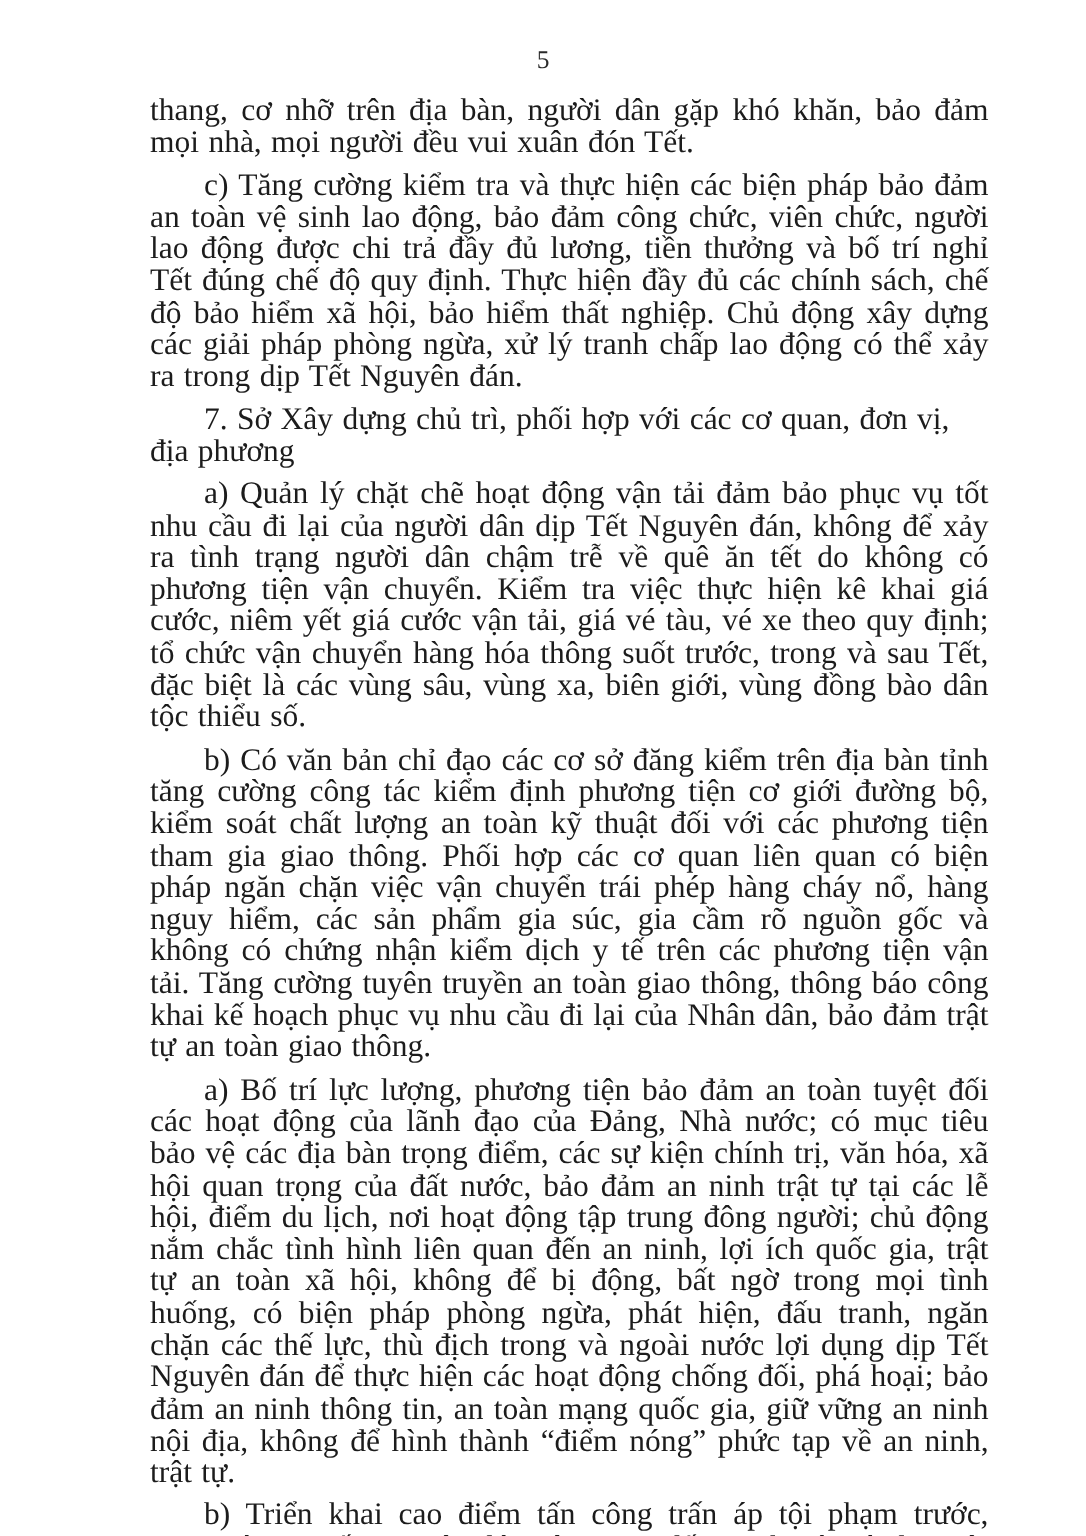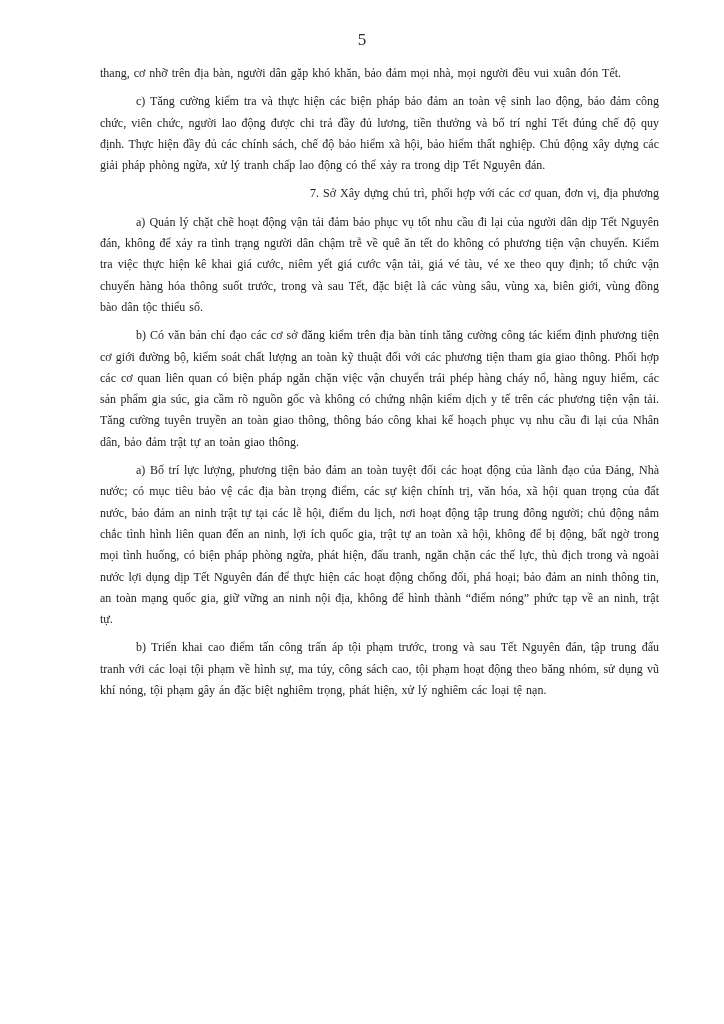--- a/index.html
+++ b/index.html
@@ -27,31 +27,31 @@
     color: #2a2a2a;
   }
   .content {
     position: absolute;
     top: 63px;
     left: 100px;
     width: 559px;
   }
   .para {
     margin: 0 0 7px 0;
-    font-size: 12px;
+    font-size: 21px;
     line-height: 21.3px;
     text-align: justify;
     text-indent: 36px;
     word-spacing: 1px;
   }
   .para.no-indent {
     text-indent: 0;
   }
   .para.heading {
-    text-align: right;
+    text-align: left;
   }
 </style>
 </head>
 <body>
 
 <div class="page">
 
   <div class="page-number">5</div>
 
   <div class="content">

